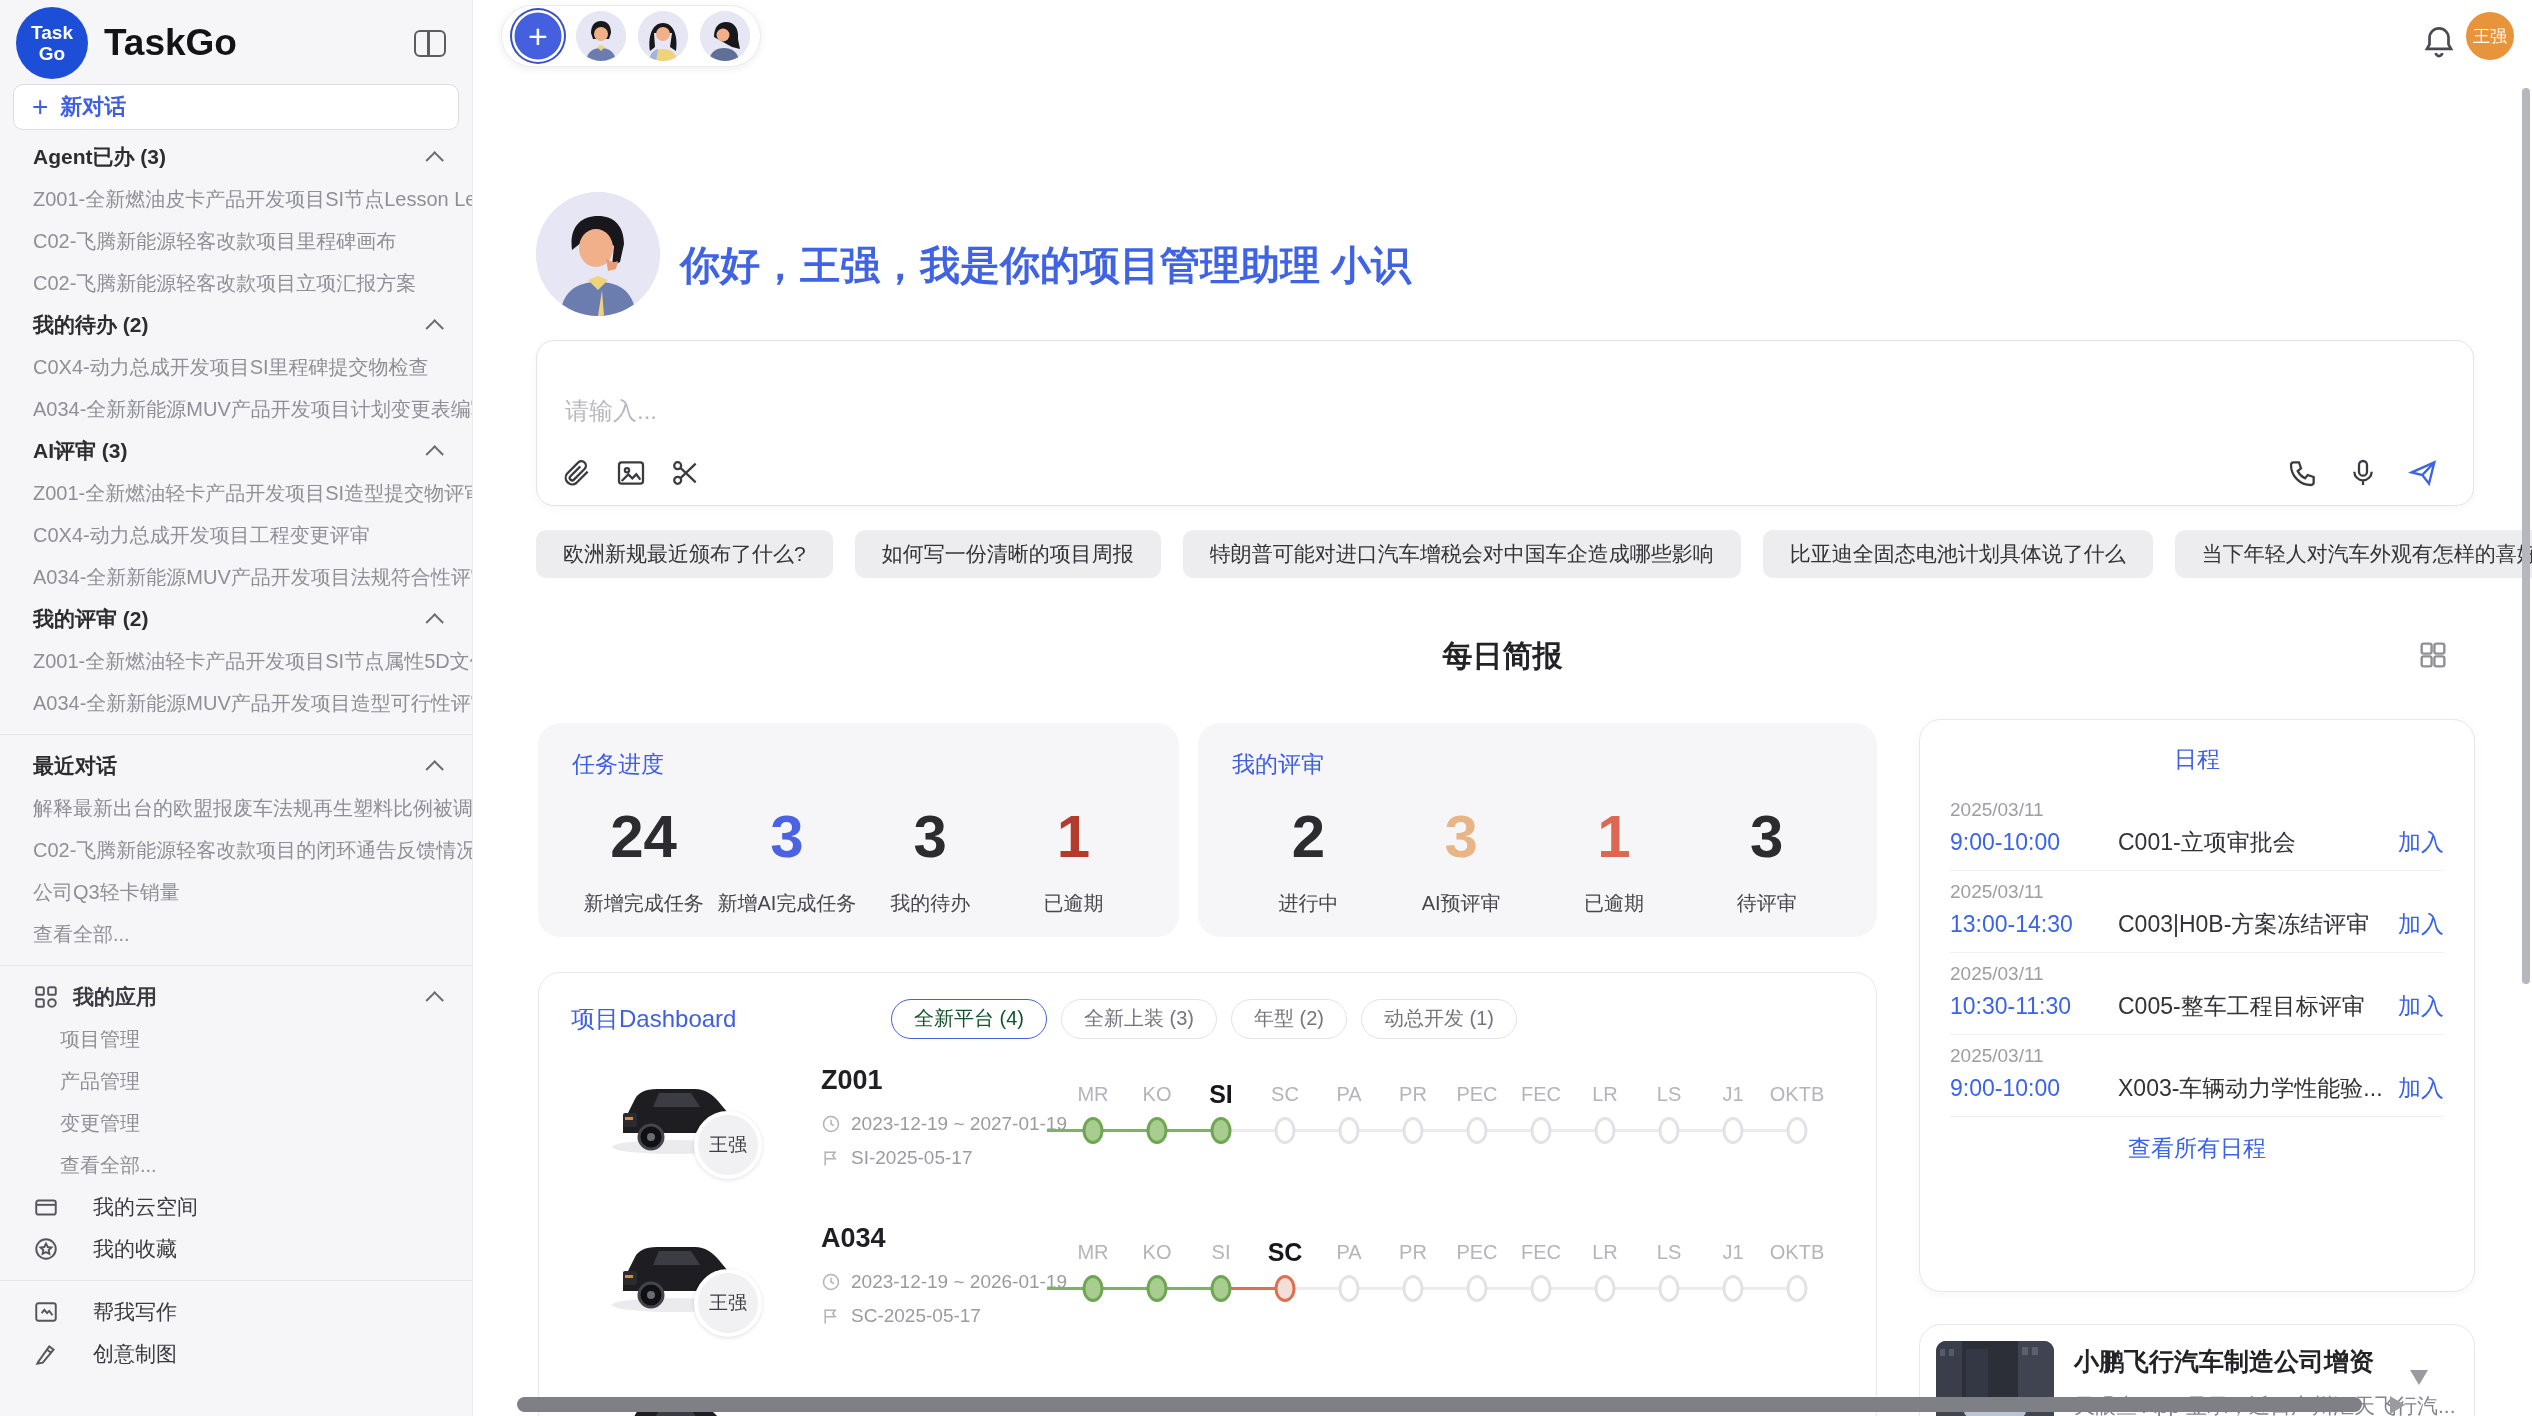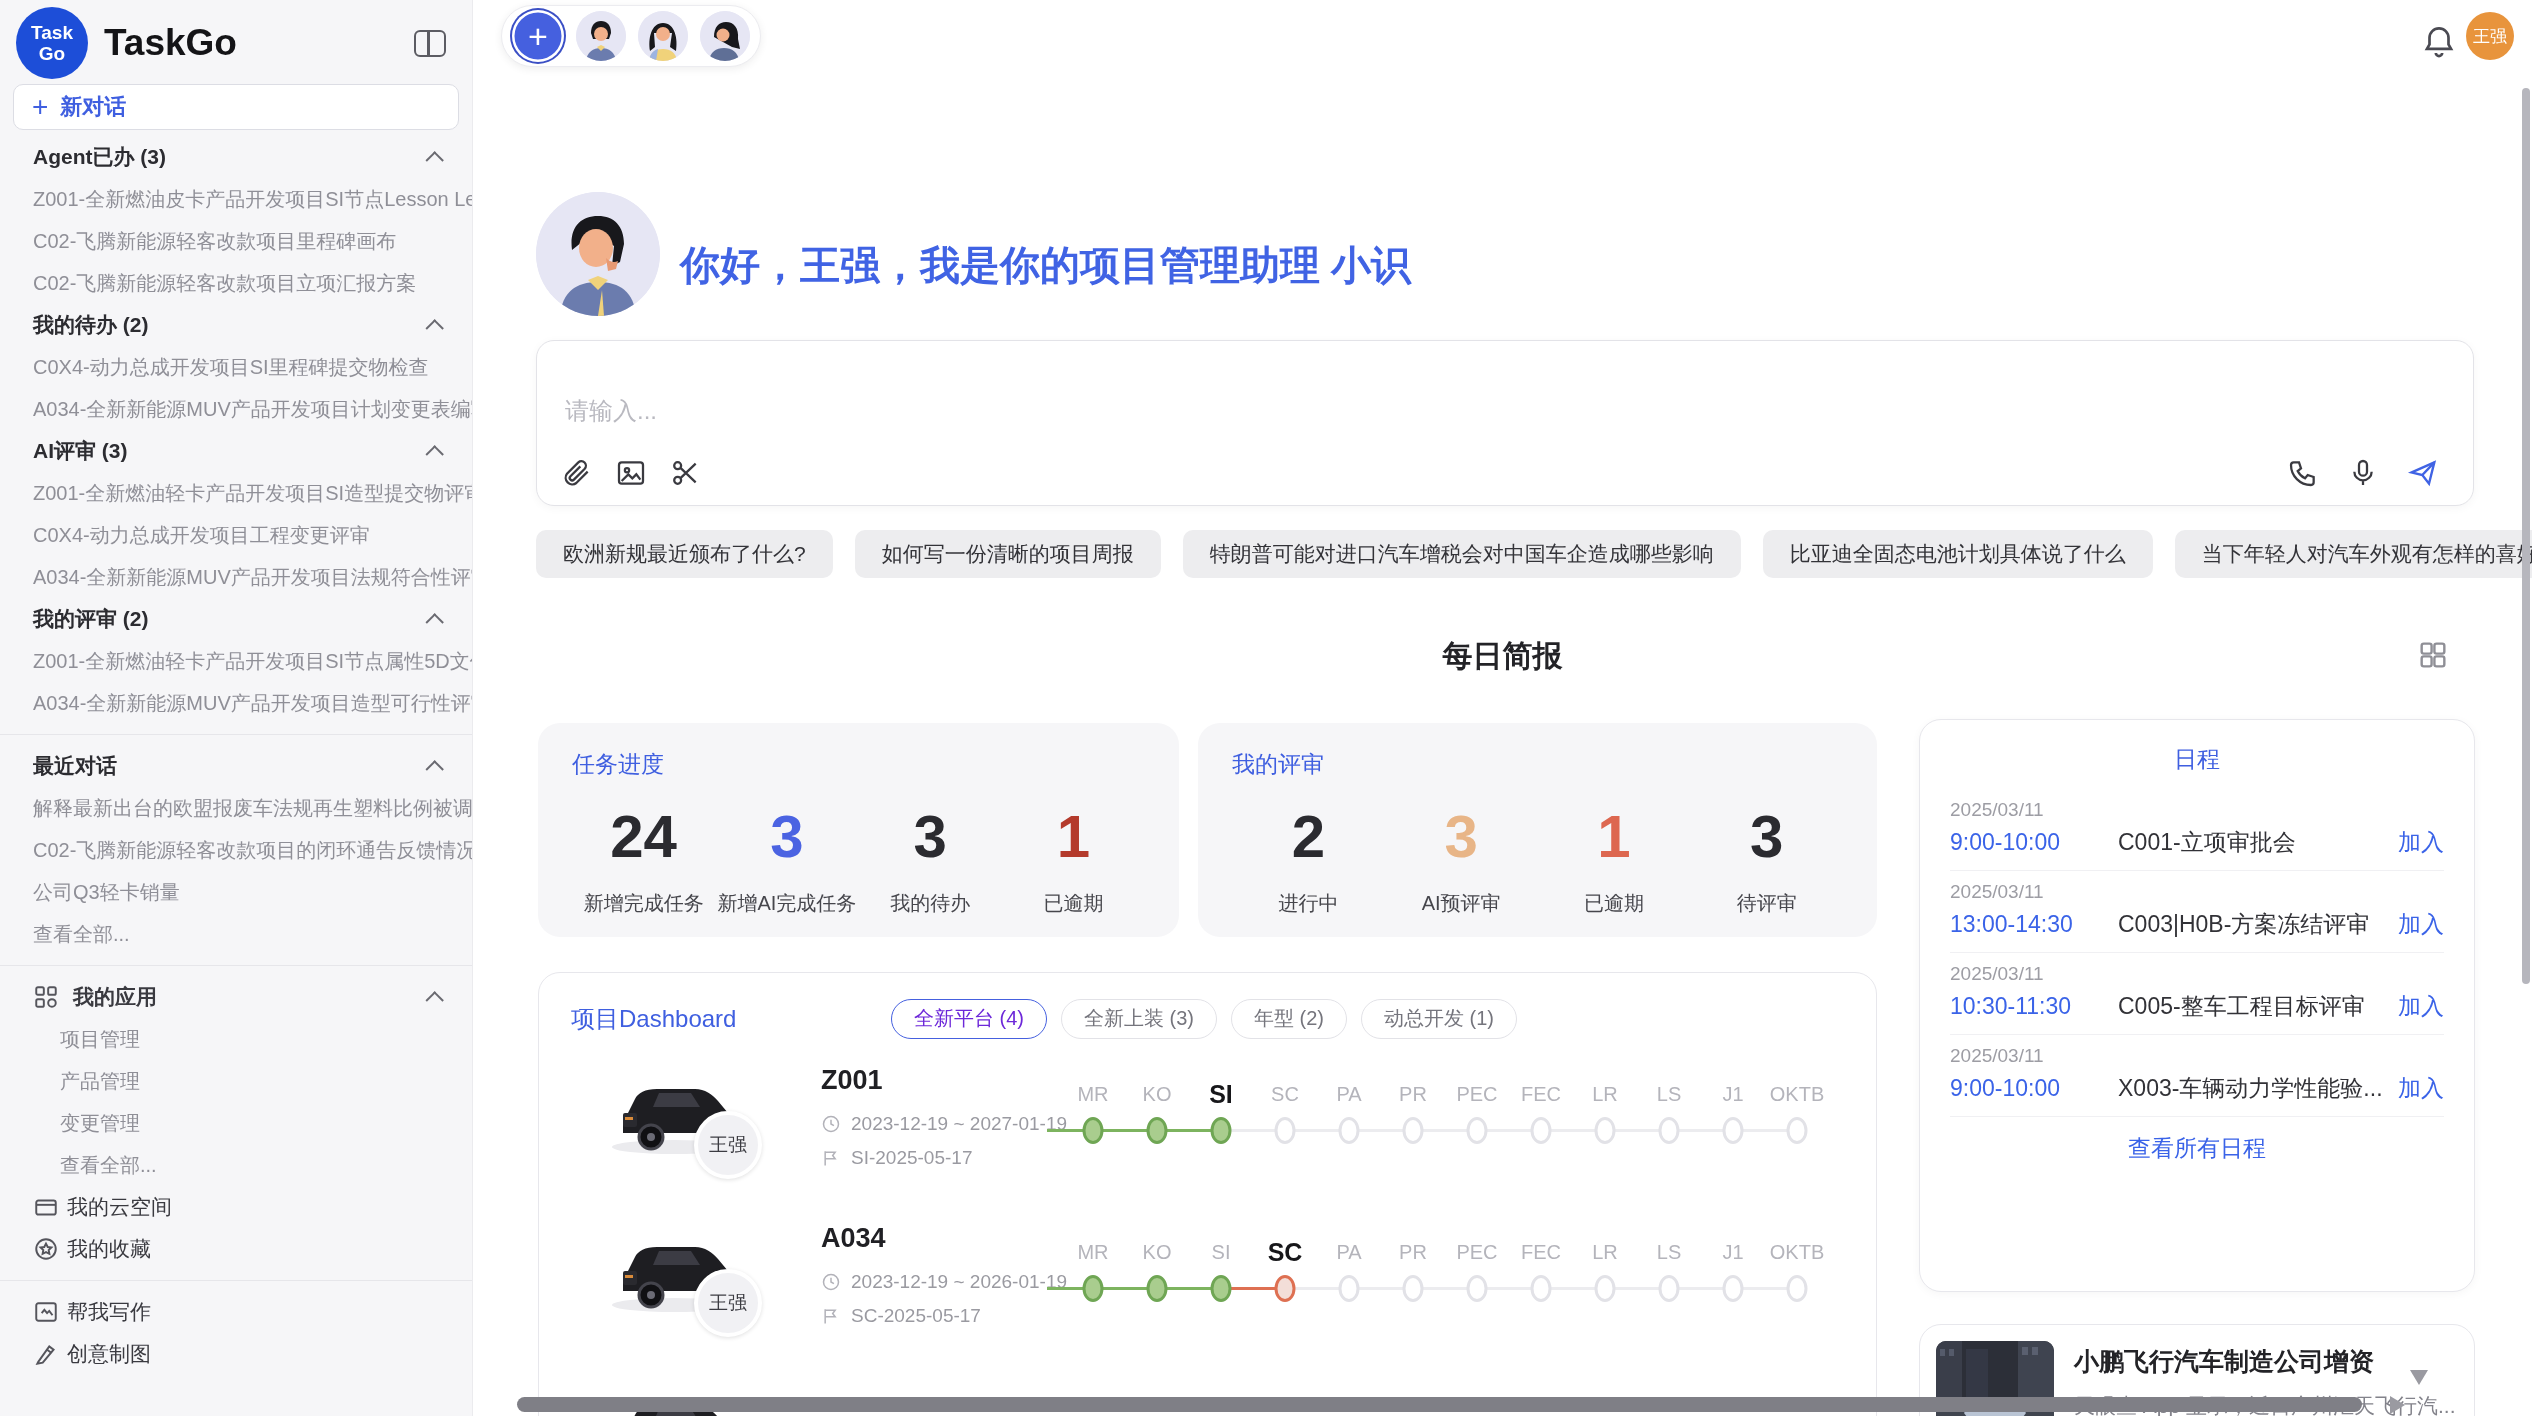--- a/index.html
+++ b/index.html
@@ -21,21 +21,21 @@
   .new-chat .plus { color:#3f5fe0; font-size:28px; font-weight:400; margin-right:12px; line-height:1; }
   .new-chat .nc-label { color:#3f5fe0; font-size:22px; font-weight:700; }
   .s-row { height:42px; line-height:42px; padding:0 28px 0 33px; white-space:nowrap; overflow:hidden; }
   .s-header { font-size:21px; font-weight:700; color:#2c2c31; display:flex; align-items:center; }
   .s-header .hl { flex:1; }
   .chev { width:13px; height:13px; border-left:2.5px solid #6a6a71; border-top:2.5px solid #6a6a71;
     transform:rotate(45deg) translateY(4px); flex:0 0 auto; }
   .s-item { font-size:20px; color:#8f8f97; cursor:pointer; }
   .s-sub { padding-left:60px; }
   .s-divider { height:1px; background:#e6e6ea; margin:10px 0; }
-  .icon-row { display:flex; align-items:center; gap:8px; font-size:21px; color:#3a3a40; cursor:pointer; }
+  .icon-row { display:flex; align-items:center; gap:34px; font-size:21px; color:#3a3a40; cursor:pointer; }
   .icon-row svg { flex:0 0 auto; }
   .srow-ic { width:26px; height:26px; stroke:#55555c; fill:none; stroke-width:1.8; }
 
   
   .topbar-pill { position:absolute; left:501px; top:5px; height:62px; border-radius:32px;
     background:#fff; border:1px solid #ececf0; box-shadow:0 2px 8px rgba(0,0,0,.07);
     display:flex; align-items:center; padding:0 10px; gap:12px; }
   .plus-btn { width:52px; height:52px; border-radius:50%; background:#4560df; color:#fff;
     font-size:34px; display:flex; align-items:center; justify-content:center; cursor:pointer;
     box-shadow:0 0 0 2.5px #fff inset, 0 0 0 2px #3b4fc4; }
@@ -77,21 +77,21 @@
   .stat .l { font-size:20px; color:#46464c; margin-top:14px; display:block; }
 
   
   .dash-card { position:absolute; left:538px; top:972px; width:1339px; height:560px; background:#fff;
     border:1.5px solid #e7e7ec; border-radius:22px; overflow:hidden; }
   .dash-head { display:flex; align-items:center; padding:26px 32px 0;gap:44px; }
   .dash-title { font-size:24px; color:#3f5fe0; width:276px; }
   .filters { display:flex; gap:14px; }
   .fchip { height:40px; line-height:37px; padding:0 22px; border-radius:21px; font-size:20px;
     border:1.5px solid #e2e2e7; color:#75757d; background:#fff; cursor:pointer; white-space:nowrap; }
-  .fchip.active { border-color:#4560df; color:#6d28d9; }
+  .fchip.active { border-color:#4560df; color:#14532d; }
 
   .proj-row { position:absolute; left:0; width:100%; height:158px; }
   .proj-row.r0 { top:78px; } .proj-row.r1 { top:236px; } .proj-row.r2 { top:394px; }
   .car { position:absolute; left:60px; top:10px; width:150px; height:100px; }
   .owner-badge { position:absolute; left:155px; top:60px; width:68px; height:68px; border-radius:50%;
     background:#f1f1f4; border:4px solid #fff; box-shadow:0 1px 4px rgba(0,0,0,.12);
     display:flex; align-items:center; justify-content:center; font-size:19px; color:#3c3c42; }
   .p-code { position:absolute; left:282px; top:14px; font-size:27px; font-weight:700; color:#202024; }
   .p-meta { position:absolute; left:282px; display:flex; align-items:center; gap:10px;
     font-size:19px; color:#9a9aa1; }

